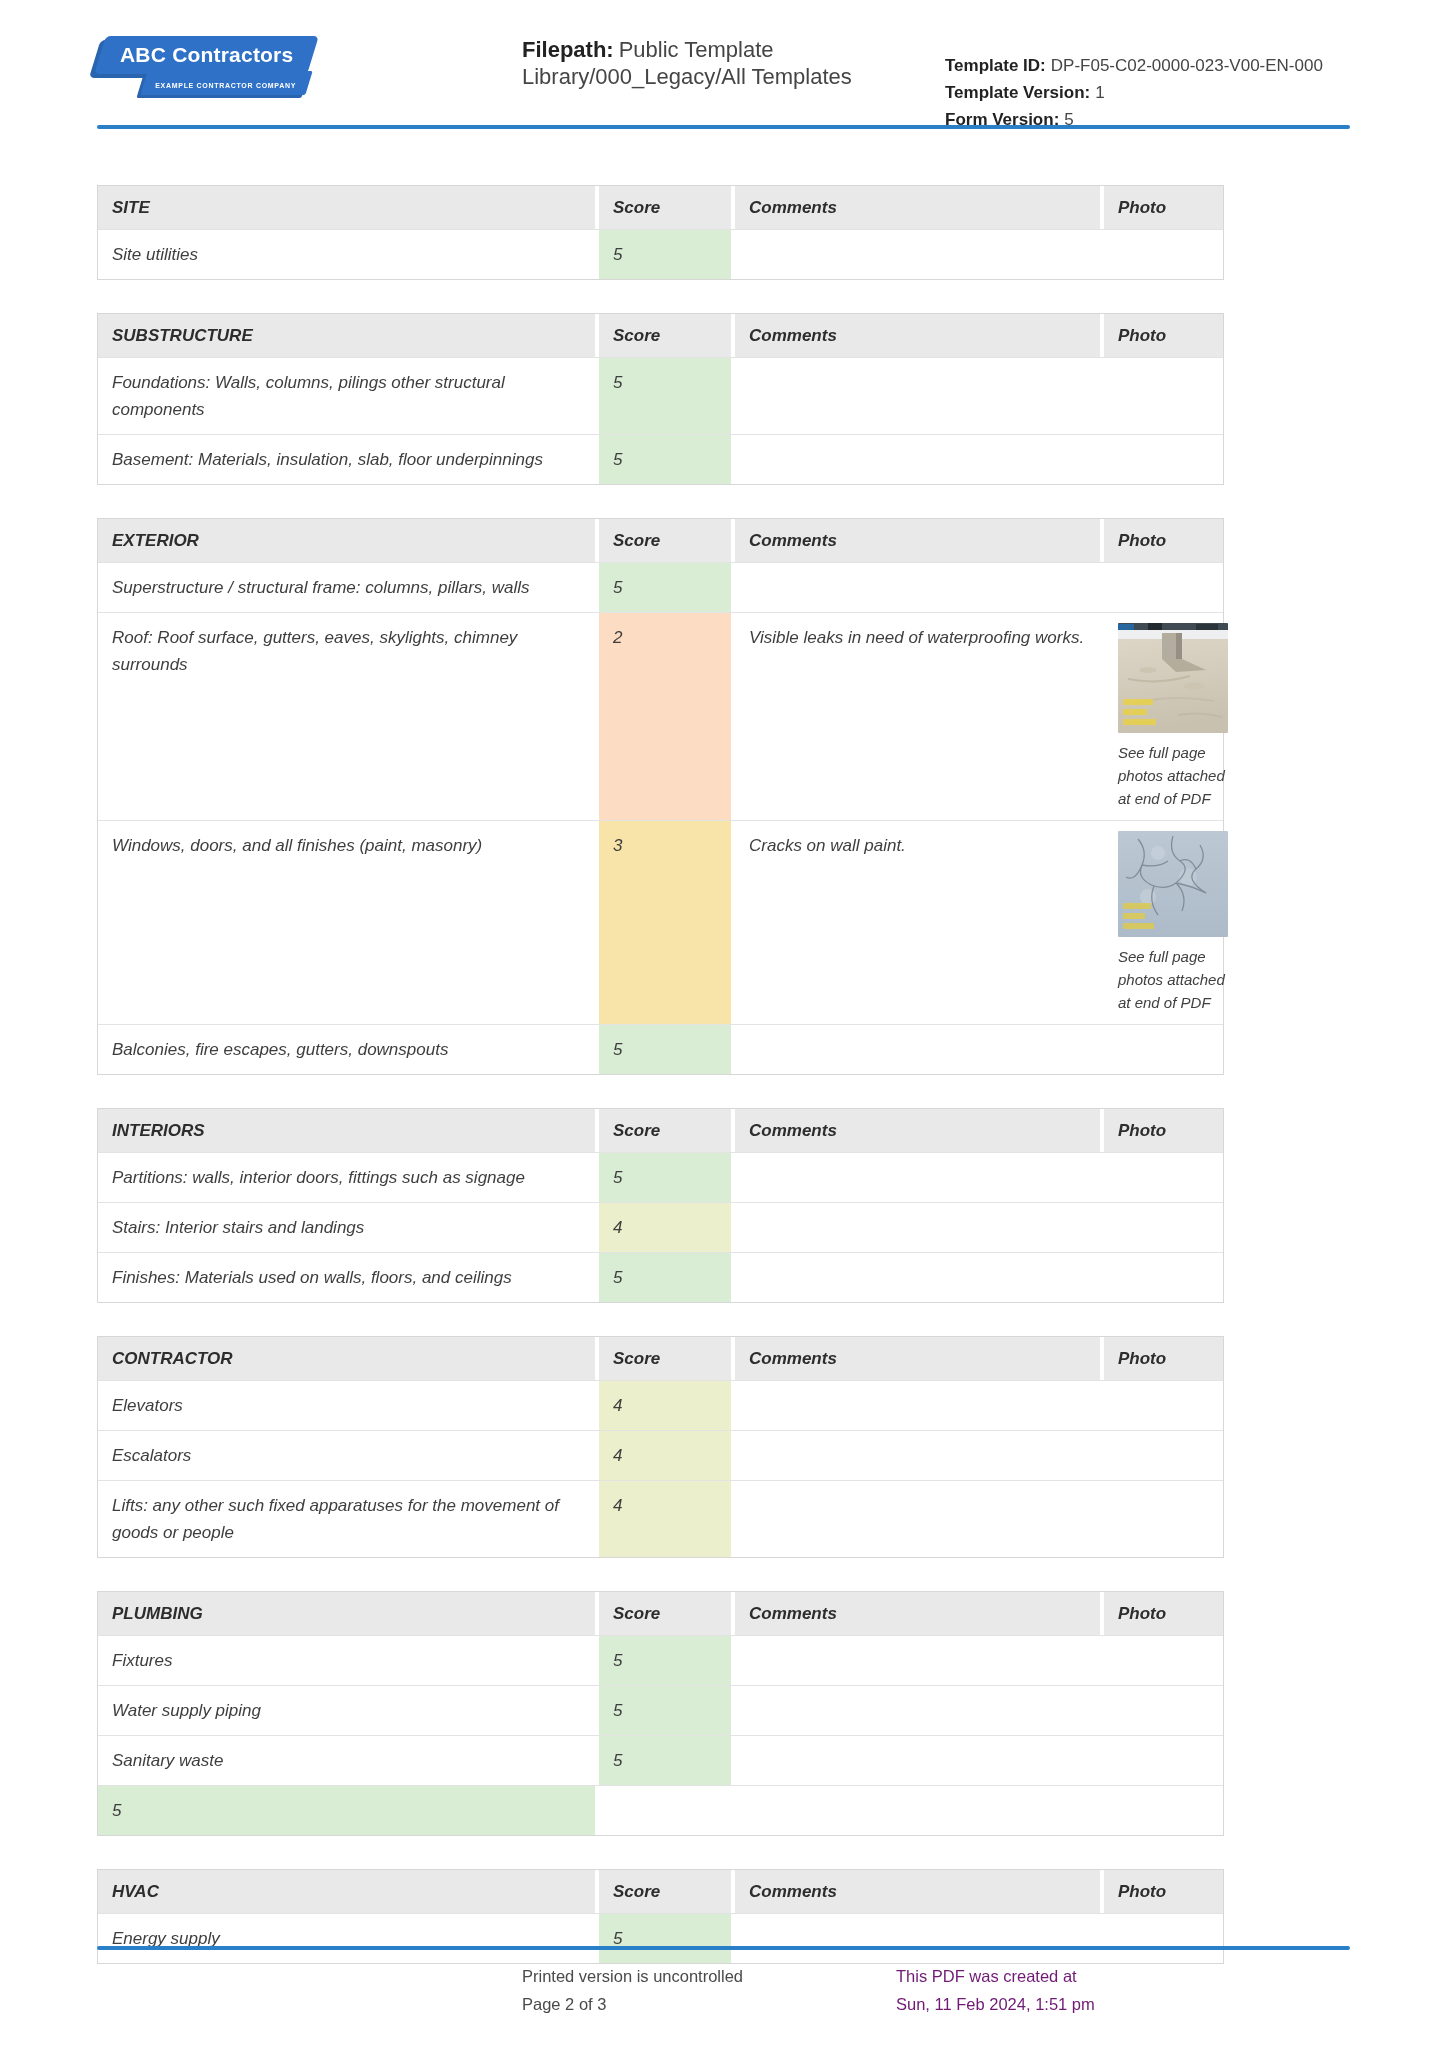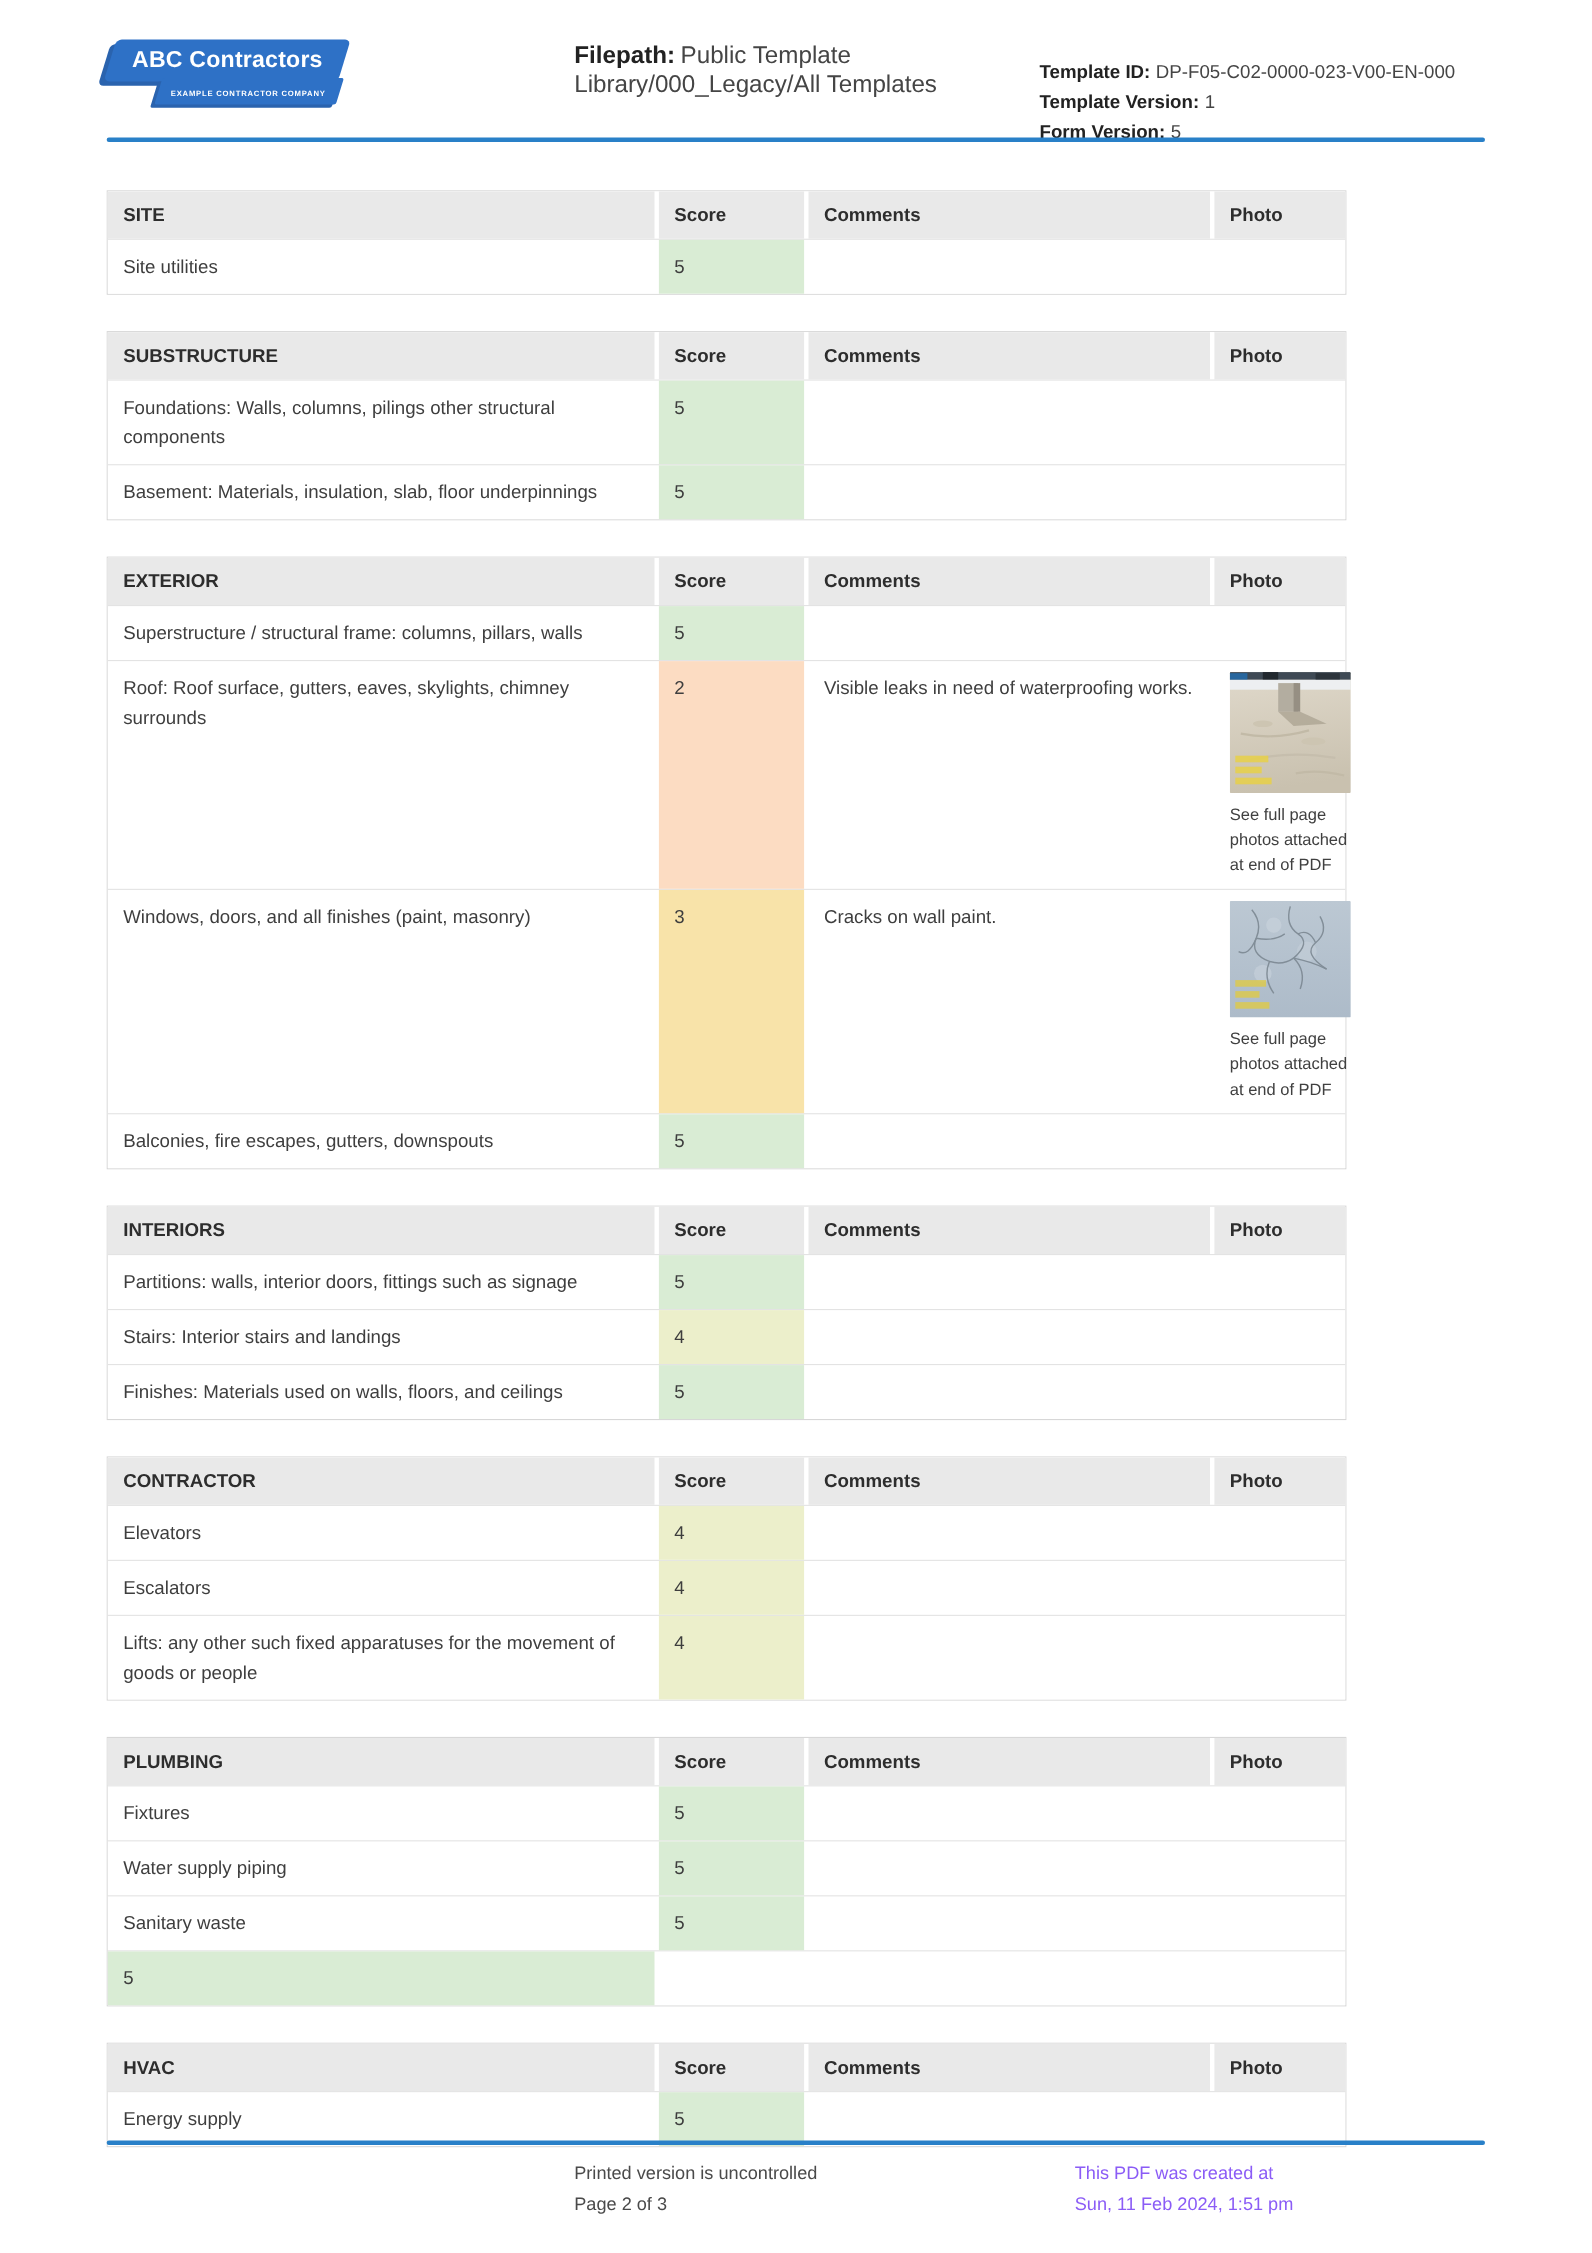--- a/index.html
+++ b/index.html
@@ -17,34 +17,34 @@
     margin:-3px 0 0 44px;padding:3px 12px;box-shadow:-3px 3px 0 #2a63ae;}
   .logo-sub span{display:inline-block;transform:skewX(17deg);color:#ffffff;font-weight:bold;
     font-size:7px;letter-spacing:.7px;}
   .hdr-filepath{position:absolute;left:522px;top:36px;width:408px;font-size:22px;line-height:27px;color:#454545;}
   .hdr-meta{position:absolute;left:945px;top:52px;width:420px;font-size:17px;line-height:27px;color:#454545;}
   .b{font-weight:bold;color:#222222;margin-right:5px;}
   .rule{position:absolute;left:97px;width:1253px;height:4px;border-radius:2px;}
   .rule.top{top:125px;}
   .rule.bottom{top:1946px;}
   
-  main#sections{position:absolute;left:97px;top:173px;width:1127px;}
+  main#sections{position:absolute;left:97px;top:185px;width:1127px;font-style:italic;}
   .section{border:1px solid #d7d7d7;margin-bottom:33px;background:#ffffff;}
   .trow{display:grid;grid-template-columns:497px 132px 365px 1fr;column-gap:4px;background:#ffffff;
     border-top:1px solid #e3e3e3;}
   .trow.head{border-top:none;}
   .cell{padding:11px 14px;font-size:17px;line-height:27px;color:#3e3e3e;}
   .c-item{padding-right:24px;}
   .trow.head .cell{background:#e9e9e9;font-weight:bold;color:#2d2d2d;padding-top:8px;padding-bottom:8px;}
   .photo-cell{padding:10px 14px;}
   .photo-cell svg{display:block;border-radius:1px;}
   .photo-caption{font-size:15px;line-height:23px;color:#404040;margin-top:8px;}
   
   .foot-left{position:absolute;left:522px;top:1962px;font-size:16.5px;line-height:28px;color:#4a4a4a;}
-  .foot-right{position:absolute;left:977px;top:1962px;font-size:16.5px;line-height:28px;color:#8b5cf6;}
+  .foot-right{position:absolute;left:896px;top:1962px;font-size:16.5px;line-height:28px;color:#701a75;}
 </style>
 </head>
 <body>
 
 <div class="page">
 
   <div class="logo">
     <div class="logo-main" style="background: rgb(46, 113, 198);">
       <span>ABC Contractors</span>
     </div><br>

